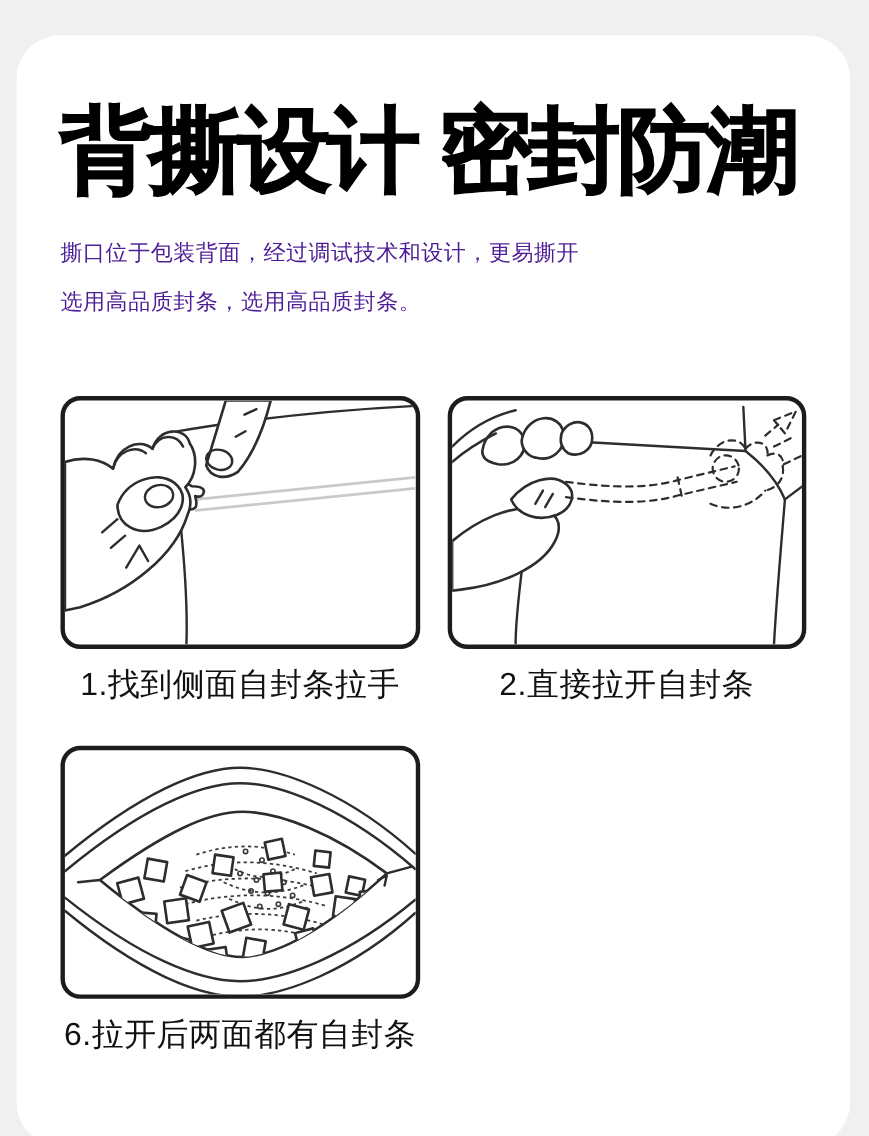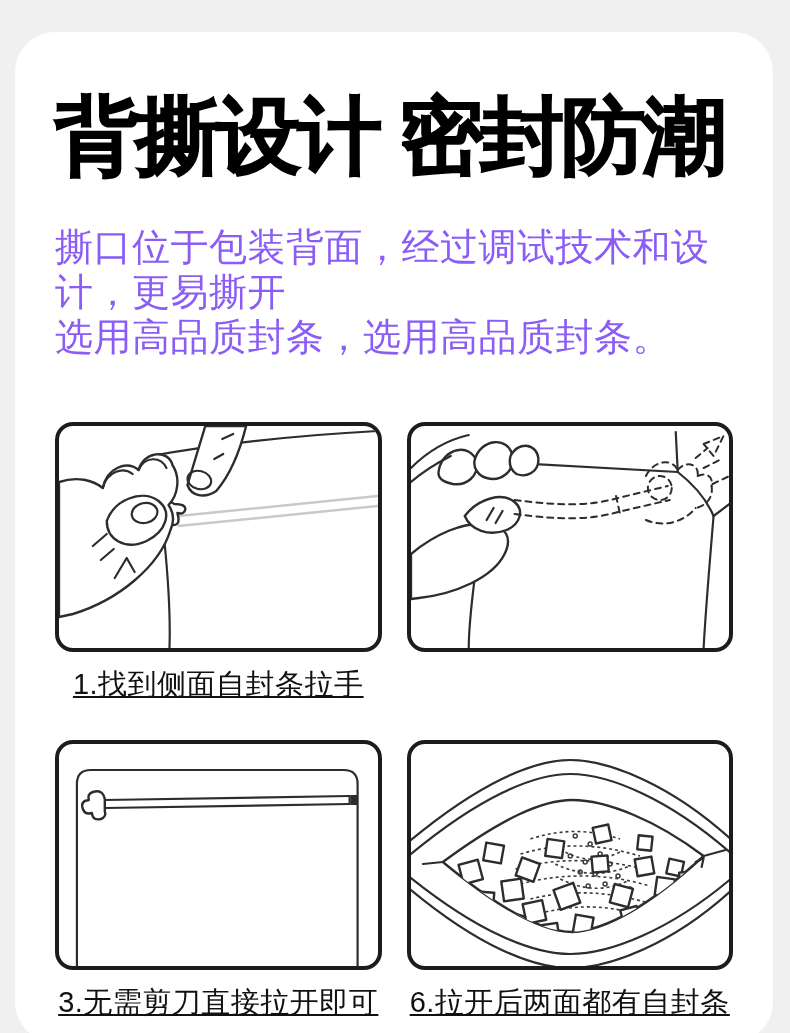--- a/index.html
+++ b/index.html
@@ -17,42 +17,41 @@
   }
   .content { padding:58px 40px 0 40px; }
 
   .title {
     font-size:84px; font-weight:900; color:#000;
     letter-spacing:-3px; line-height:1.1; white-space:nowrap;
     -webkit-text-stroke:1.5px #000;
     margin:0;
   }
   .subtitle {
-    margin-top:43px;
-    font-size:38px; line-height:45px; color:#8b5cf6;
+    margin-top:26px;
+    font-size:20px; line-height:45px; color:#4c1d95;
     letter-spacing:0.5px;
   }
 
   .steps {
     margin-top:62px;
     display:grid; grid-template-columns:1fr 1fr;
     column-gap:25px;
   }
   figure.step { margin:0; }
   .panel {
     height:230px; width:100%;
     border:4px solid #1c1c1c; border-radius:18px;
     background:#fff; overflow:hidden;
   }
   .panel svg { display:block; width:100%; height:100%; }
   figcaption {
     text-align:center;
     font-size:29px; color:#111; letter-spacing:0.5px;
     margin:13px 0 35px 0;
-    text-decoration:underline;
   }
 
   .ink { stroke:#2d2d2d; fill:none; stroke-width:2.2; stroke-linecap:round; stroke-linejoin:round; }
   .ink-f { stroke:#2d2d2d; fill:#ffffff; stroke-width:2.4; stroke-linecap:round; stroke-linejoin:round; }
   .lite { stroke:#c9c9c9; fill:none; stroke-width:2.5; stroke-linecap:round; }
   .dash { stroke:#2d2d2d; fill:none; stroke-width:2; stroke-dasharray:6 5; stroke-linecap:round; stroke-linejoin:round; }
   .gran { stroke:#3a3a3a; fill:none; stroke-width:1.6; stroke-dasharray:3 3; }
   .dot  { stroke:#3a3a3a; fill:none; stroke-width:1.5; }
 </style>
 </head>
@@ -131,38 +130,23 @@
             <path class="dash" d="M 288,50 C 296,46 304,50 302,60"></path>
             <path class="dash" d="M 236,94 C 254,102 274,96 286,82"></path>
             <path class="dash" d="M 302,60 C 304,72 296,80 286,82"></path>
             <path class="dash" d="M 294,42 L 310,34"></path>
             <path class="dash" d="M 303,58 L 320,50"></path>
 
             <path class="dash" d="M 286,32 L 298,22"></path>
             <path class="dash" d="M 294,18 L 314,10 L 304,30 Z"></path>
           </svg>
         </div>
+        <figcaption>2.直接拉开自封条</figcaption>
       </figure>
 
-      <figure class="step">
-        <div class="panel" aria-label="flat-bag-with-seal-strip-and-tab">
-          <svg viewBox="0 0 320 222" preserveAspectRatio="none">
-
-            <path class="ink" d="M 18,222 L 18,40 Q 18,26 32,26 L 286,26 Q 300,26 300,40 L 300,222"></path>
-
-            <path class="ink" d="M 46,56 L 292,52"></path>
-            <path class="ink" d="M 46,64 L 292,60"></path>
-            <path class="ink" d="M 292,52 L 292,60"></path>
-            <rect x="293" y="51" width="7" height="10" fill="#2d2d2d" stroke="none"></rect>
-
-            <path class="ink-f" d="M 46,55 q -2,-10 -12,-7 q -6,2 -4,8 q -9,1 -6,9 q 2,6 9,4 q 1,8 9,6 q 6,-2 4,-8 l 0,-5 z"></path>
-          </svg>
-        </div>
-        <figcaption>3.无需剪刀直接拉开即可</figcaption>
-      </figure>
 
       <figure class="step">
         <div class="panel" aria-label="opened-bag-showing-contents">
           <svg viewBox="0 0 320 222" preserveAspectRatio="none">
             <defs>
               <clipPath id="lens4">
                 <path d="M 32,118 C 92,74 132,56 162,56 C 196,56 246,76 294,112 C 246,156 200,186 162,188 C 126,188 78,156 32,118 Z"></path>
               </clipPath>
             </defs>
 

